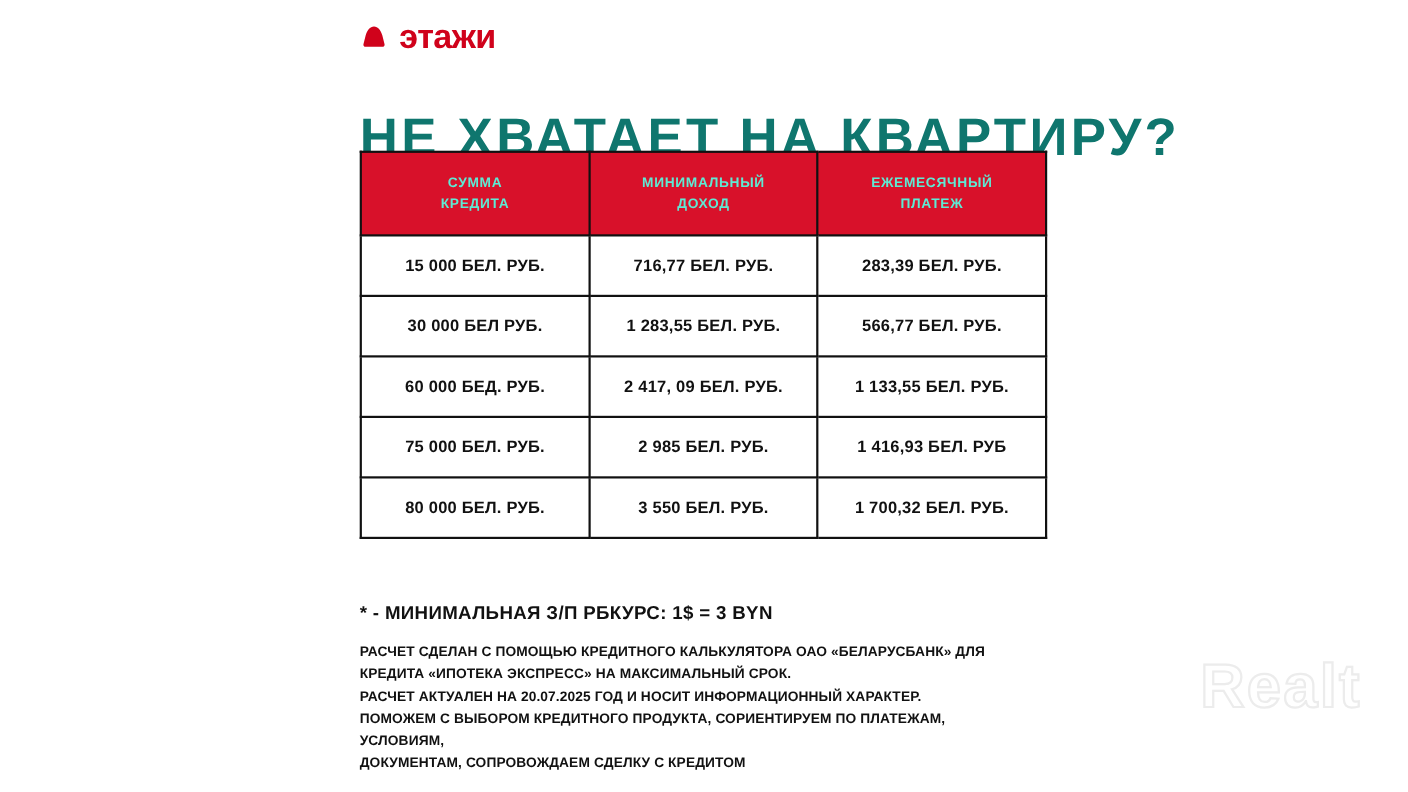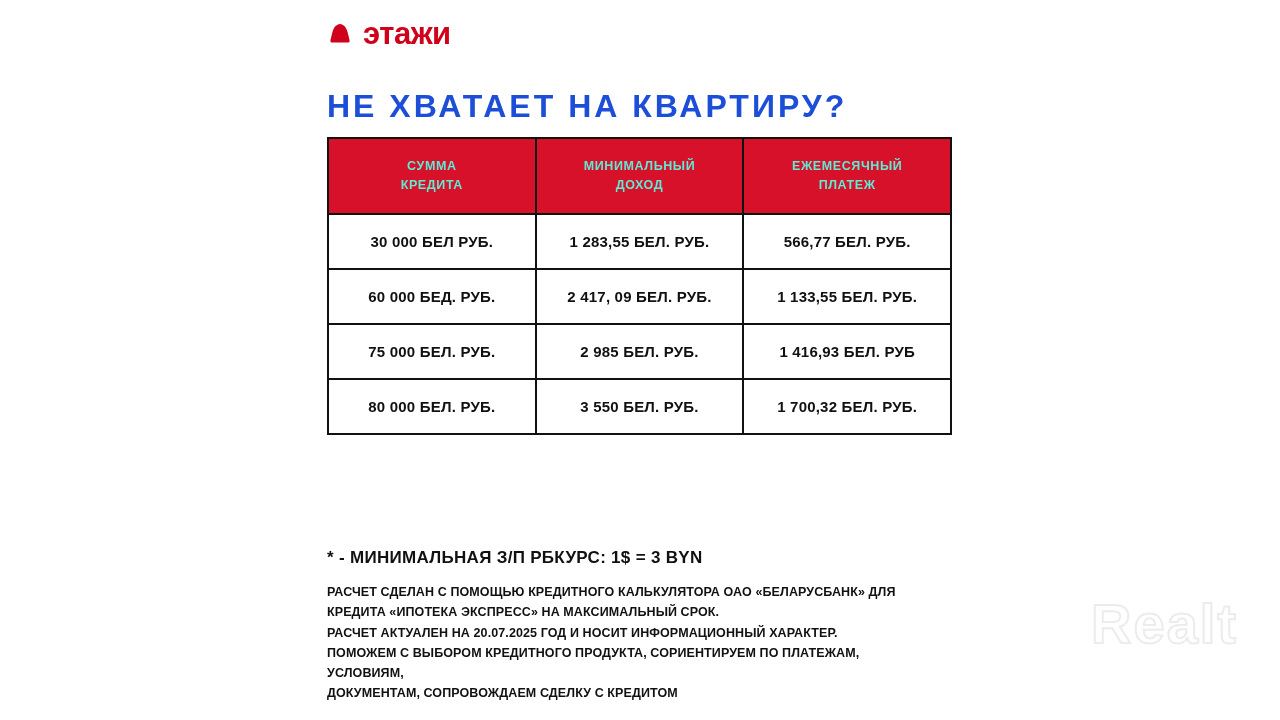--- a/index.html
+++ b/index.html
@@ -44,24 +44,24 @@
     letter-spacing: -0.5px;
     line-height: 1;
   }
 
   
   .headline {
     position: absolute;
     left: 327px;
     top: 68px;
     width: 630px;
-    font-size: 32px;
+    font-size: 48px;
     font-weight: bold;
     letter-spacing: 3px;
-    color: #1d4ed8;
+    color: #0f766e;
     line-height: 1.1;
     white-space: nowrap;
   }
 
   
   .table-wrap {
     position: absolute;
     left: 327px;
     top: 137px;
     width: 625px;
@@ -170,20 +170,25 @@
             <span>ДОХОД</span>
           </th>
           <th>
             <span>ЕЖЕМЕСЯЧНЫЙ</span><br>
             <span>ПЛАТЕЖ</span>
           </th>
         </tr>
       </thead>
       <tbody>
         <tr>
+          <td>15 000 БЕЛ. РУБ.</td>
+          <td>716,77 БЕЛ. РУБ.</td>
+          <td>283,39 БЕЛ. РУБ.</td>
+        </tr>
+        <tr>
           <td>30 000 БЕЛ РУБ.</td>
           <td>1 283,55 БЕЛ. РУБ.</td>
           <td>566,77 БЕЛ. РУБ.</td>
         </tr>
         <tr>
           <td>60 000 БЕД. РУБ.</td>
           <td>2 417, 09 БЕЛ. РУБ.</td>
           <td>1 133,55 БЕЛ. РУБ.</td>
         </tr>
         <tr>

